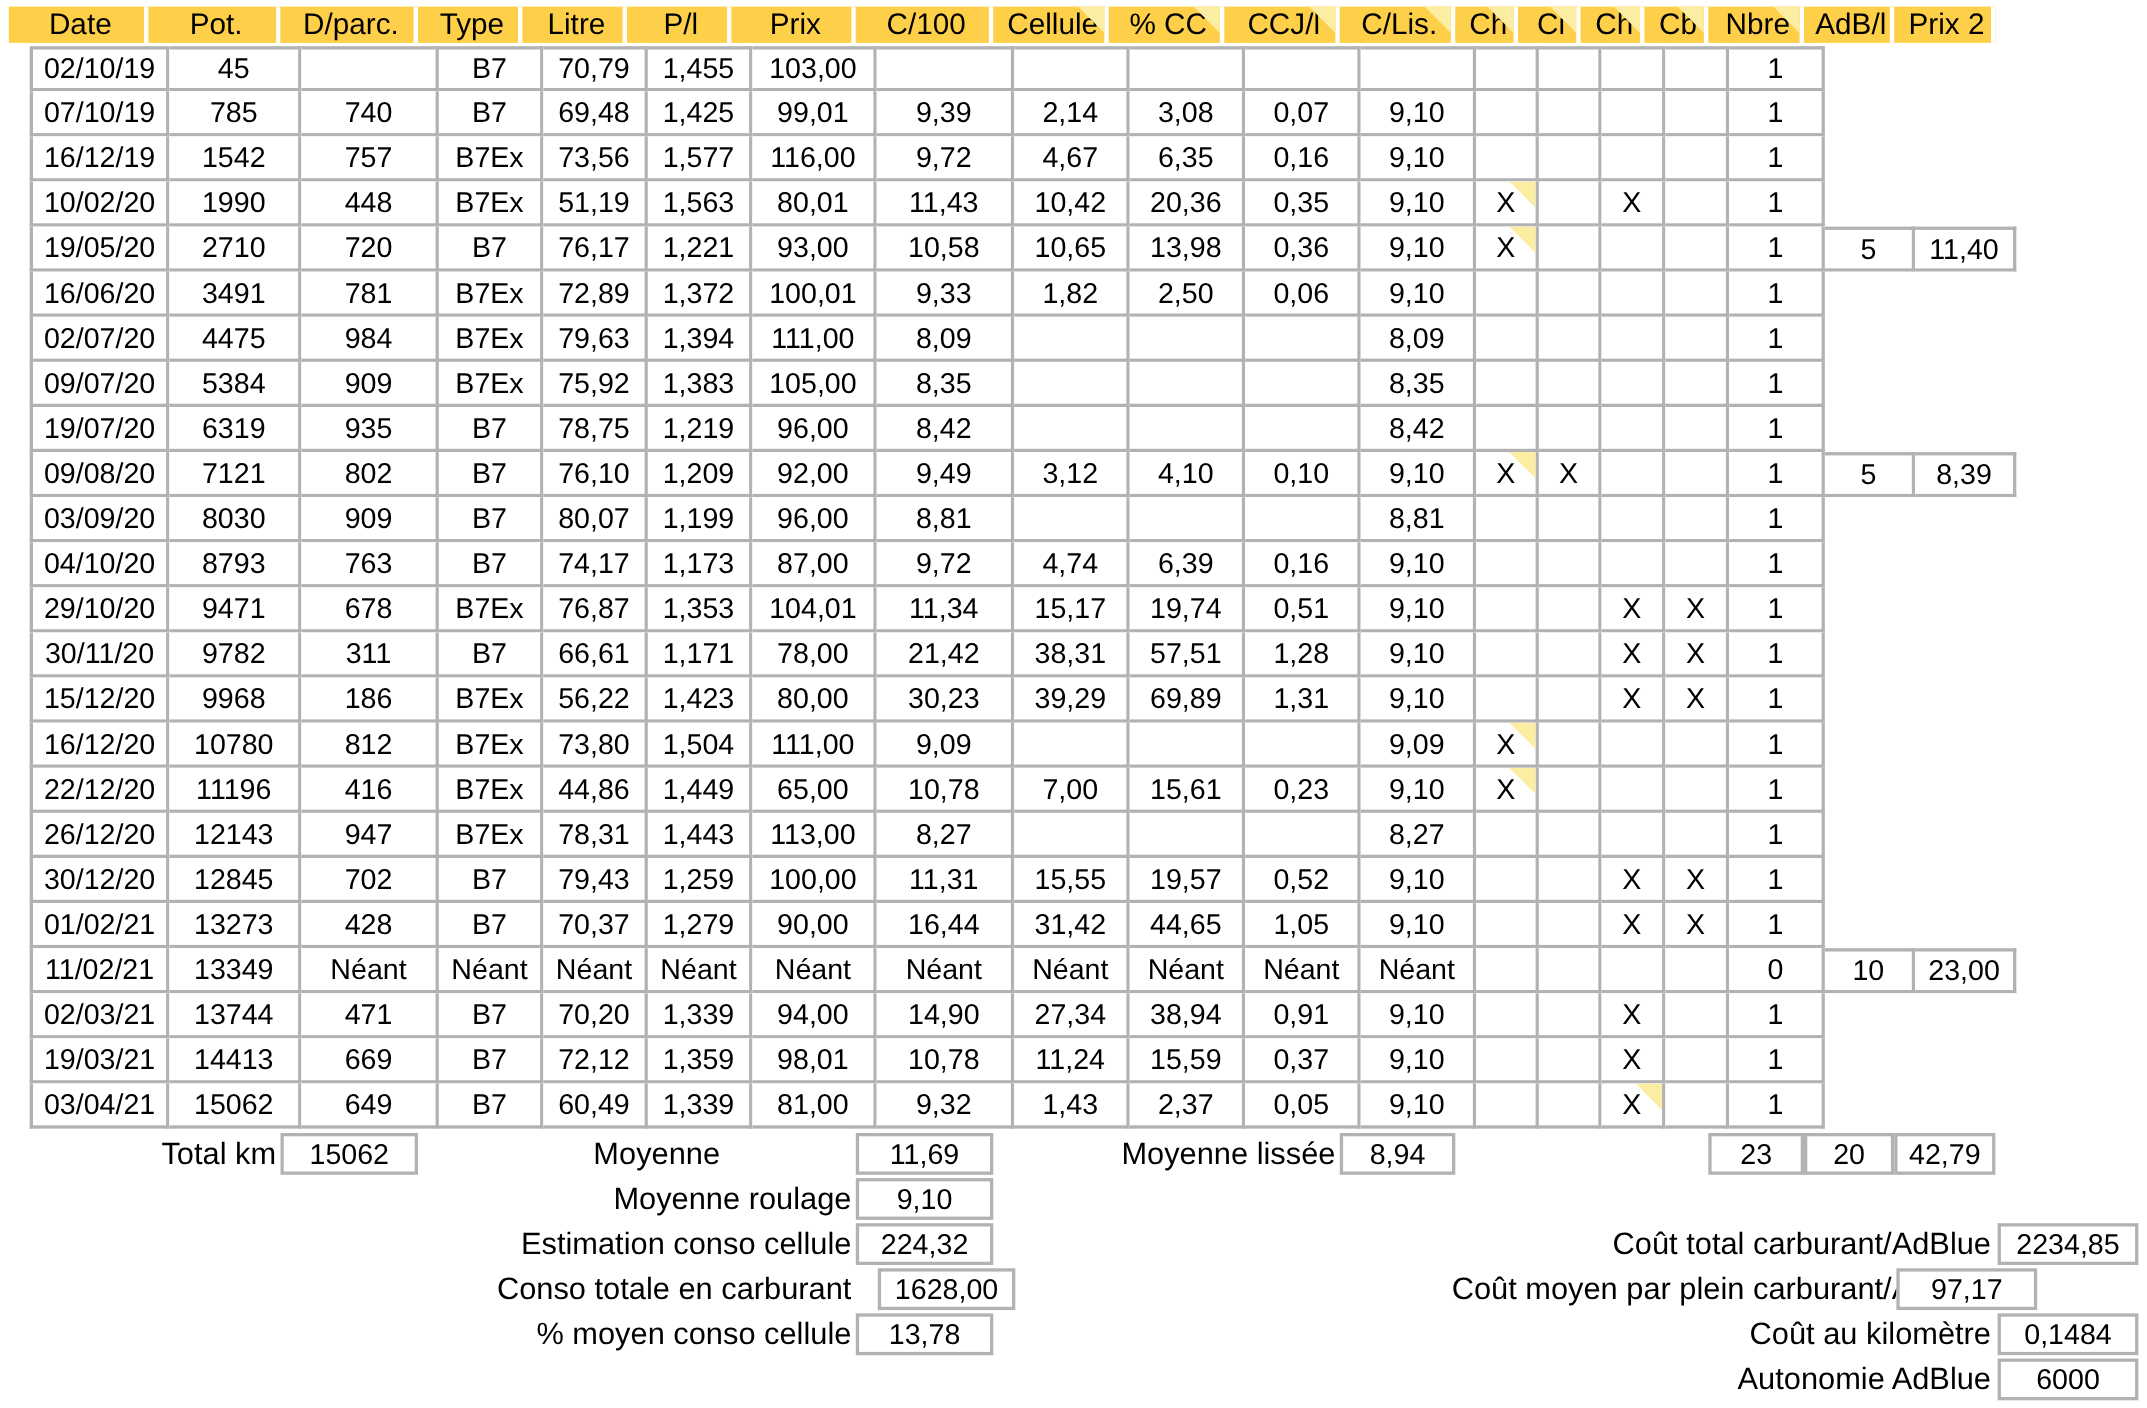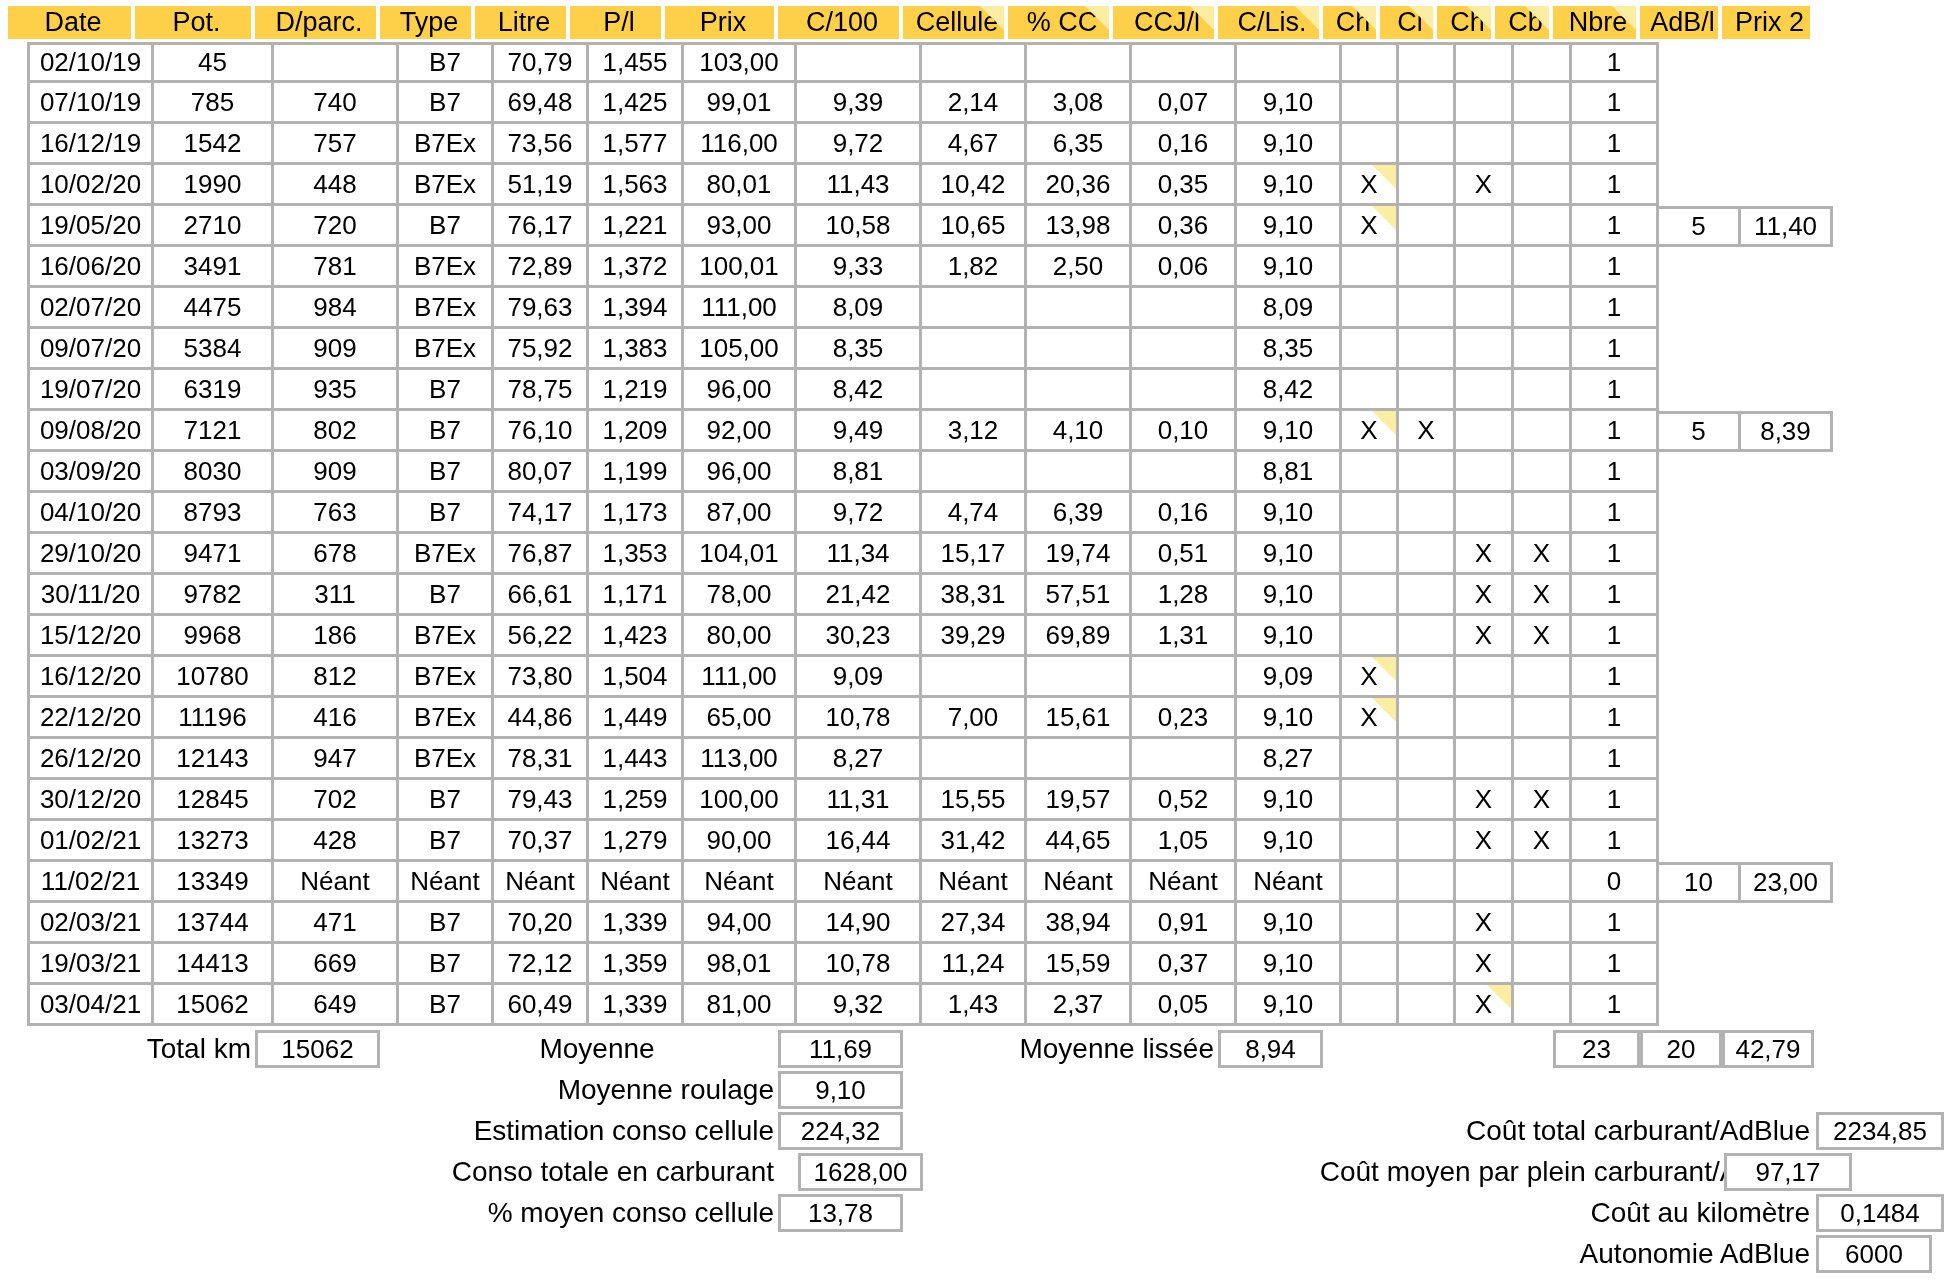--- a/index.html
+++ b/index.html
@@ -549,13 +549,13 @@
 <div class="flabel" style="top:1194px;left:200px;width:574px;">% moyen conso cellule</div>
 <div class="fbox" style="top:1194px;left:778px;width:125px;">13,78</div>
 
 <div class="flabel" style="top:1112px;left:900px;width:910px;">Coût total carburant/AdBlue</div>
 <div class="fbox" style="top:1112px;left:1816px;width:128px;">2234,85</div>
 <div class="flabel" style="top:1153px;left:900px;width:910px;">Coût moyen par plein carburant/AdBlue</div>
 <div class="fbox" style="top:1153px;left:1724px;width:128px;">97,17</div>
 <div class="flabel" style="top:1194px;left:900px;width:910px;">Coût au kilomètre</div>
 <div class="fbox" style="top:1194px;left:1816px;width:128px;">0,1484</div>
 <div class="flabel" style="top:1235px;left:900px;width:910px;">Autonomie AdBlue</div>
-<div class="fbox" style="top:1235px;left:1816px;width:116px;">6000</div>
+<div class="fbox" style="top:1235px;left:1816px;width:128px;">6000</div>
 
 </body></html>

